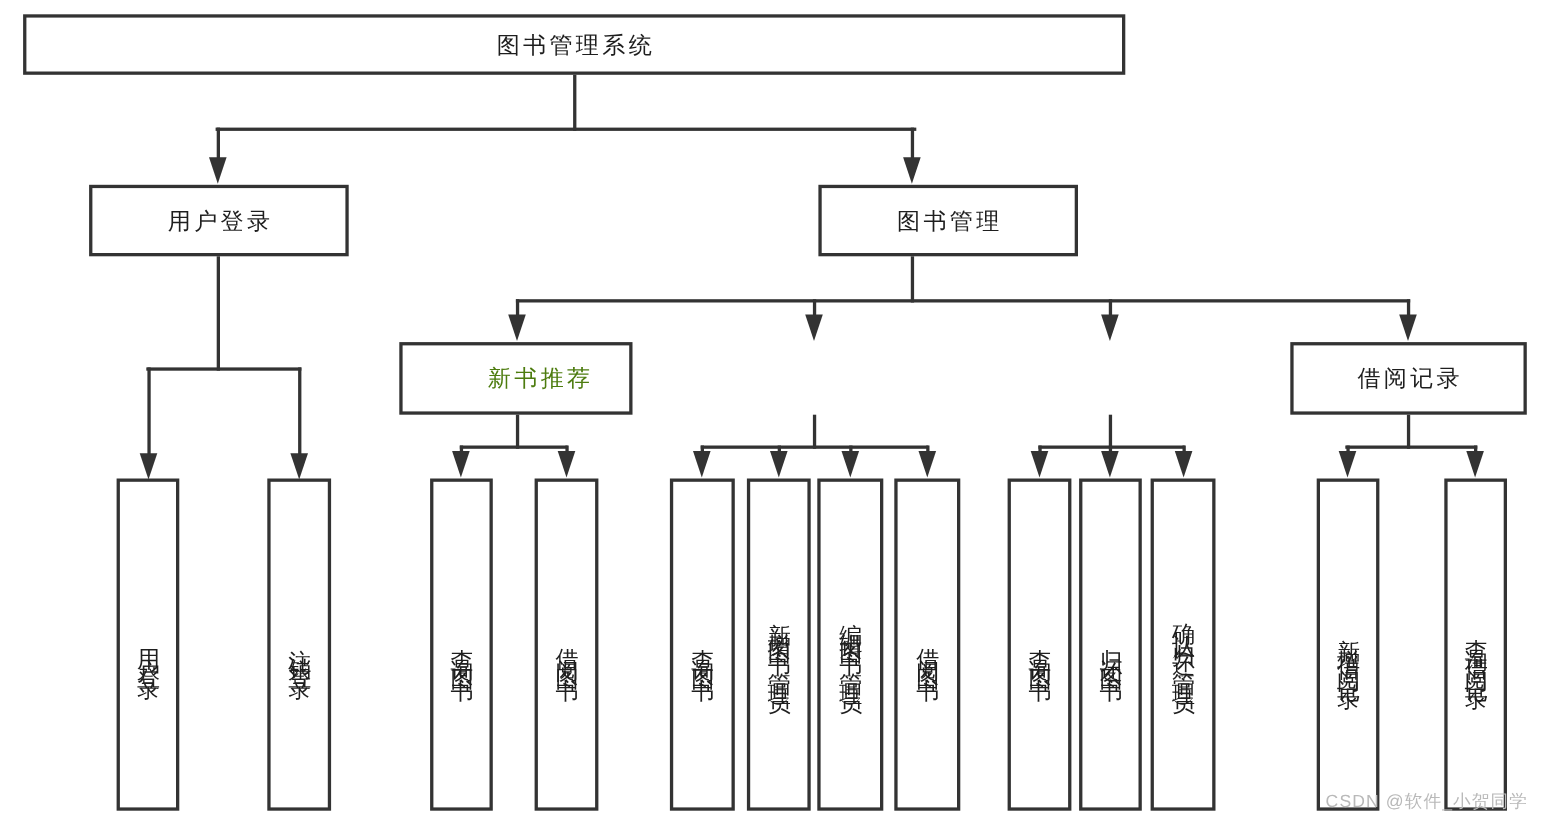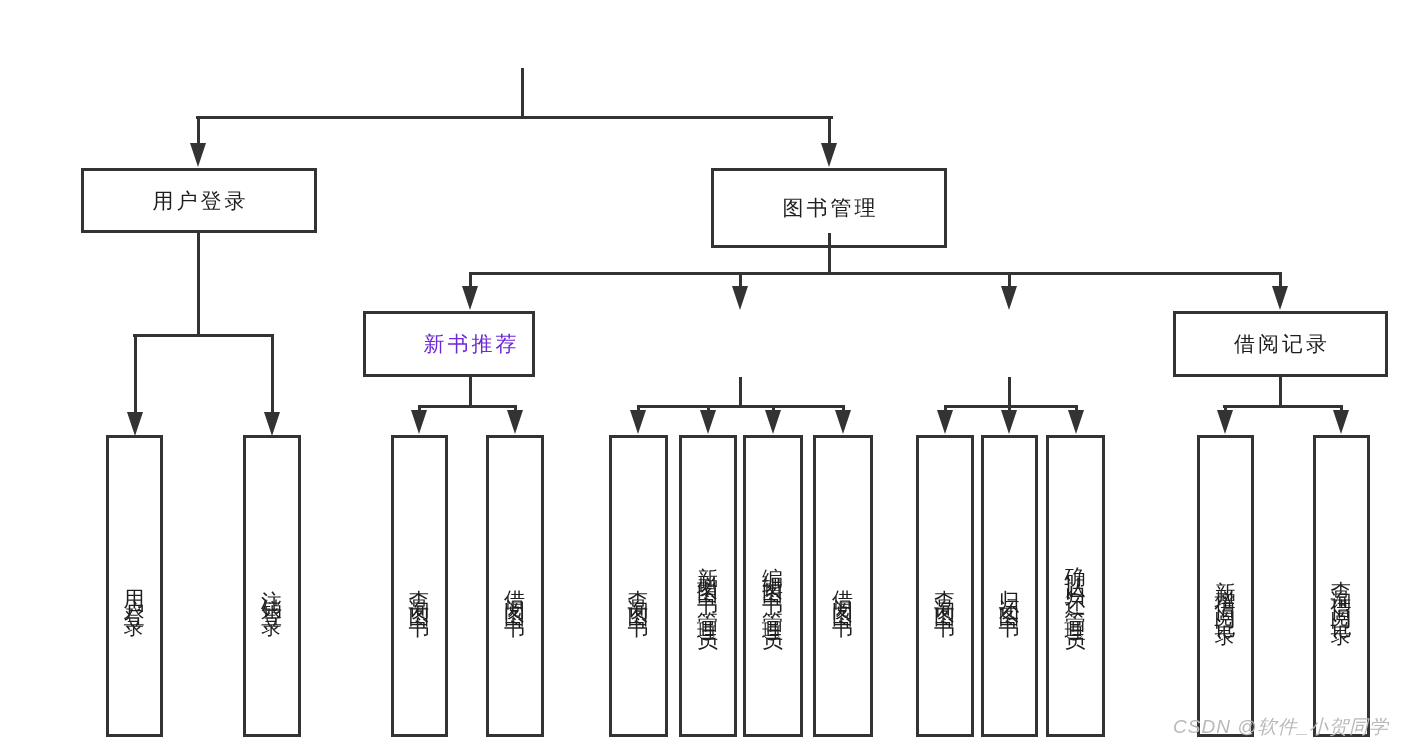--- a/index.html
+++ b/index.html
@@ -48,40 +48,42 @@
     width: 0;
     height: 0;
     border-left: 8px solid transparent;
     border-right: 8px solid transparent;
     border-top: 24px solid #333333;
   }
   .watermark {
     position: absolute;
     right: 16px;
     bottom: 7px;
-    font-size: 19px;
+    font-size: 16px;
     color: #b9b9b9;
     letter-spacing: 1px;
     z-index: 5;
     white-space: nowrap;
-    font-style: italic;
   }
 </style>
 </head>
 <body>
 
 <div class="canvas">
   <div class="watermark">CSDN @软件_小贺同学</div>
+<div class="node h" style="left: 21px; top: 13px; width: 1002px; height: 55px; border-color: rgb(51, 51, 51); color: rgb(30, 30, 30);">
+      <span>图书管理系统</span>
+    </div>
     <div class="node h" style="left: 81px; top: 168px; width: 236px; height: 65px; border-color: rgb(51, 51, 51); color: rgb(30, 30, 30);">
       <span>用户登录</span>
     </div>
-    <div class="node h" style="left: 711px; top: 168px; width: 236px; height: 80px; border-color: rgb(51, 51, 51); color: rgb(30, 30, 30);">
+    <div class="node h" style="left: 744px; top: 168px; width: 236px; height: 65px; border-color: rgb(51, 51, 51); color: rgb(30, 30, 30);">
       <span>图书管理</span>
     </div>
-    <div class="node h" style="left: 363px; top: 311px; width: 172px; height: 66px; border-color: rgb(51, 51, 51); color: #6d28d9; padding-left: 42px;">
+    <div class="node h" style="left: 363px; top: 311px; width: 212px; height: 66px; border-color: rgb(51, 51, 51); color: #4d7c0f; padding-left: 42px;">
       <span>新书推荐</span>
     </div>
     <div class="node h" style="left: 1173px; top: 311px; width: 215px; height: 66px; border-color: rgb(51, 51, 51); color: rgb(30, 30, 30);">
       <span>借阅记录</span>
     </div>
     <div class="node v" style="left: 106px; top: 435px; width: 57px; height: 302px; border-color: rgb(51, 51, 51); color: rgb(30, 30, 30);">
       <span>用户登录</span>
     </div>
     <div class="node v" style="left: 243px; top: 435px; width: 58px; height: 302px; border-color: rgb(51, 51, 51); color: rgb(30, 30, 30);">
       <span>注销登录</span>

